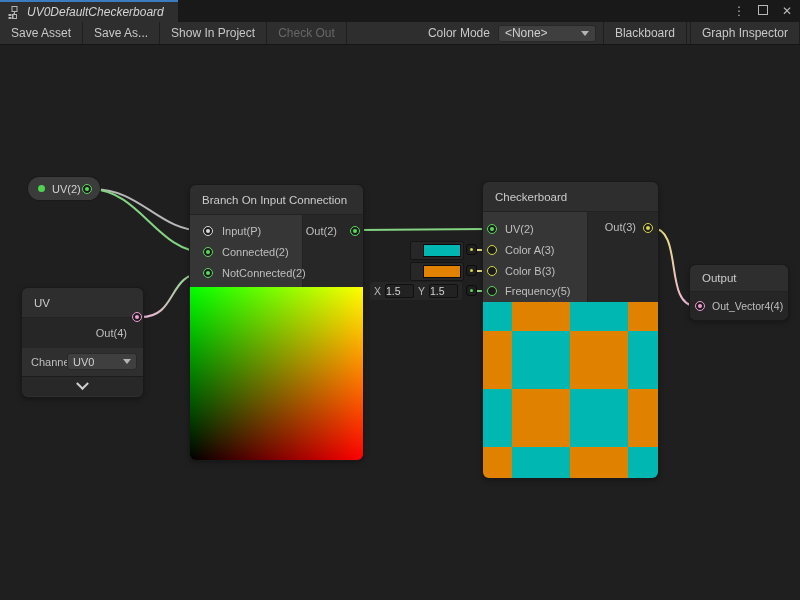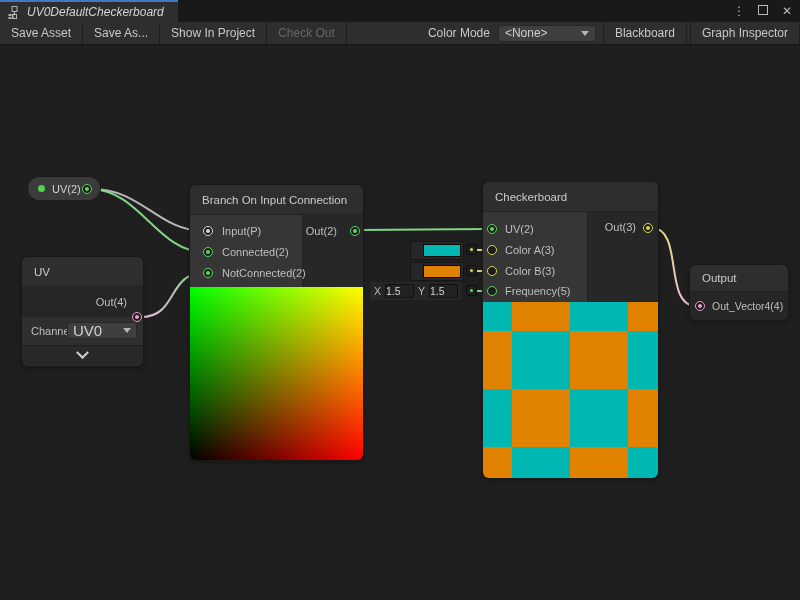--- a/index.html
+++ b/index.html
@@ -111,21 +111,21 @@
   
   .row-dark { position:absolute; left:0; right:0; background:#262626; }
   .row-mid  { position:absolute; left:0; right:0; background:#2f2f2f; }
   .row-foot { position:absolute; left:0; right:0; background:#282828; border-top:1px solid #1c1c1c;
     border-radius:0 0 6px 6px; display:flex; align-items:center; justify-content:center; cursor:pointer; }
   .chev { width:9px; height:9px; border-right:2px solid #cfcfcf; border-bottom:2px solid #cfcfcf;
     transform:rotate(45deg) translate(-2px,-2px); }
   .enum {
     position:absolute; height:17px; background:#3f3f3f; border:1px solid #282828; border-radius:3px;
     display:flex; align-items:center; justify-content:space-between; padding:0 5px;
-    font-size:15px; color:#d0d0d0; cursor:pointer;
+    font-size:11px; color:#d0d0d0; cursor:pointer;
   }
 
   svg .e-green  { stroke:var(--edge_green,#84d484); }
   svg .e-gray   { stroke:var(--edge_gray,#b8b8b8); }
   svg .e-yellow { stroke:var(--edge_yellow,#e4e07e); }
   .st-pink   { stop-color:var(--edge_pink,#efb6da); }
   .st-green  { stop-color:var(--edge_green,#84d484); }
   .st-yellow { stop-color:var(--edge_yellow,#e4e07e); }
 </style>
 </head>
@@ -195,21 +195,21 @@
     <div class="in-panel" style="width:112px;"></div>
     <div class="out-panel" style="left:112px;"></div>
     <span class="plabel" style="left:32px; top:8px;">Input(P)</span>
     <span class="plabel" style="left:32px; top:29px;">Connected(2)</span>
     <span class="plabel" style="left:32px; top:50px;">NotConnected(2)</span>
     <span class="plabel" style="right:26px; top:8px;">Out(2)</span>
   </div>
   <div class="preview uv-preview" style="top:102px; width:173px; height:173px;"></div>
 </div>
 
-<div class="node" style="left:22px; top:257px; width:121px; height:109px;">
+<div class="node" style="left:22px; top:288px; width:121px; height:109px;">
   <div class="node-title">UV</div>
   <div class="node-body" style="height:78px;">
     <div class="row-dark" style="top:0; height:30px;"></div>
     <span class="plabel" style="right:16px; top:7px;">Out(4)</span>
     <div class="row-mid" style="top:30px; height:28px;"></div>
     <span class="plabel" style="left:9px; top:36px;">Channe</span>
     <div class="enum" style="left:45px; top:35px; width:70px;">
       <span>UV0</span>
       <span class="dd-arrow"></span>
     </div>

